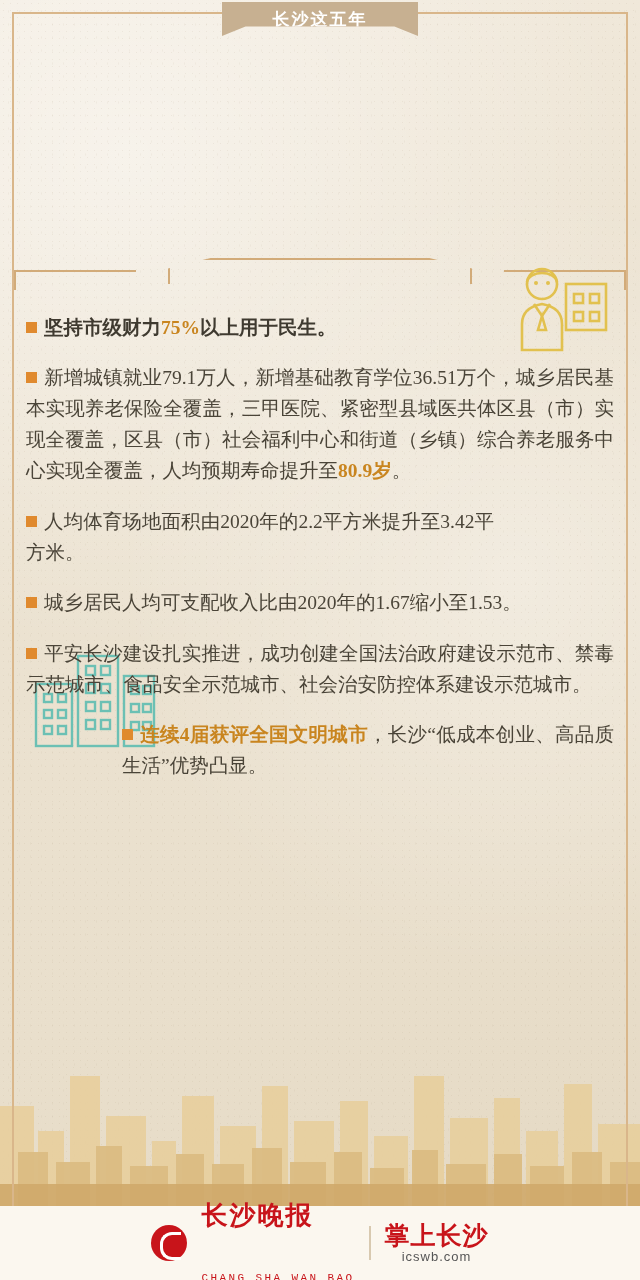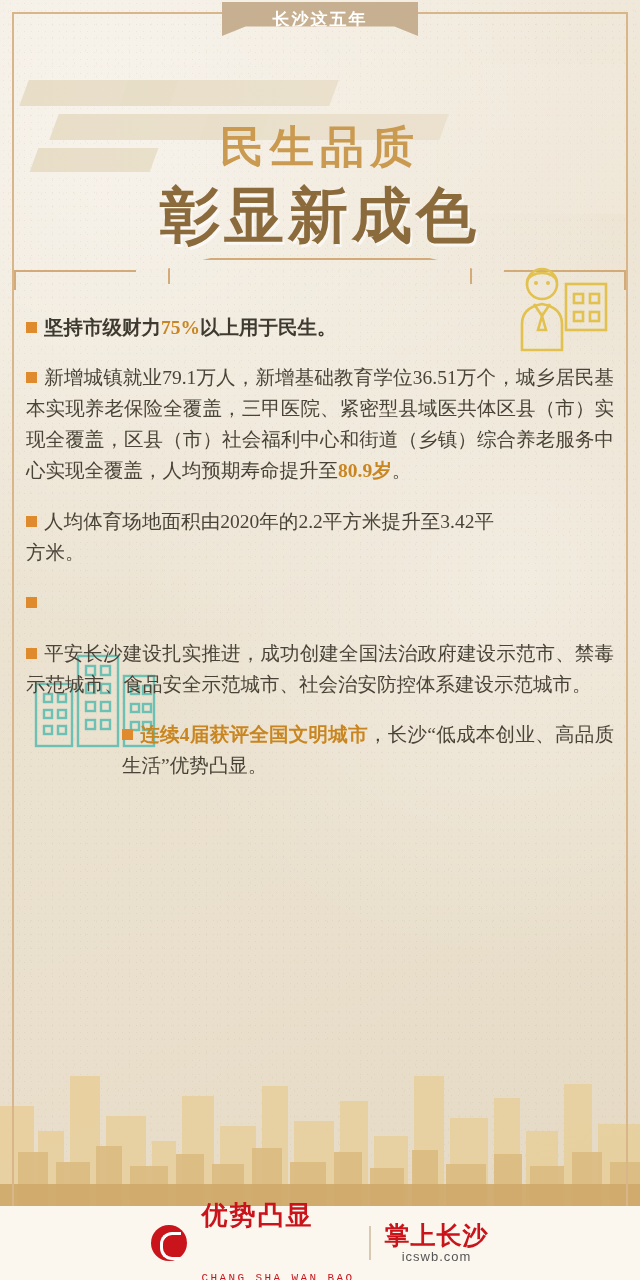--- a/index.html
+++ b/index.html
@@ -176,32 +176,20 @@
       </g>
     </svg>
   </div>
 
   <div class="frame"></div>
 
   <div class="ribbon">
     <span class="ribbon-in">长沙这五年</span>
   </div>
 
-  <div class="header">
-    <div class="hbands">
-      <i class="b1"></i>
-        <i class="b2"></i>
-        <i class="b3"></i>
-        <i class="b4"></i>
-        <i class="b5"></i>
-    </div>
-    <div class="hoverlay"></div>
-    <div class="title1">民生品质</div>
-    <div class="title2">彰显新成色</div>
-  </div>
 
   <div class="bracket">
       <span></span>
     </div>
 
   <svg class="person" viewBox="0 0 110 110" xmlns="http://www.w3.org/2000/svg">
     <g fill="none" stroke="#e2c14f" stroke-width="2.6">
       <rect x="62" y="26" width="40" height="46"></rect>
       <rect x="70" y="36" width="9" height="9"></rect>
       <rect x="86" y="36" width="9" height="9"></rect>
@@ -251,34 +239,34 @@
     <p class="item first">
       <span class="sq"></span><span>坚持市级财力<span class="hl">75%</span>以上用于民生。</span>
     </p>
     <p class="item">
       <span class="sq"></span><span>新增城镇就业79.1万人，新增基础教育学位36.51万个，城乡居民基本实现养老保险全覆盖，三甲医院、紧密型县域医共体区县（市）实现全覆盖，区县（市）社会福利中心和街道（乡镇）综合养老服务中心实现全覆盖，人均预期寿命提升至<span class="hl">80.9岁</span>。</span>
     </p>
     <p class="item" style="padding-right:120px;">
       <span class="sq"></span><span>人均体育场地面积由2020年的2.2平方米提升至3.42平方米。</span>
     </p>
     <p class="item">
-      <span class="sq"></span>
+      <span class="sq"></span><span>城乡居民人均可支配收入比由2020年的1.67缩小至1.53。</span>
     </p>
     <p class="item">
       <span class="sq"></span><span>平安长沙建设扎实推进，成功创建全国法治政府建设示范市、禁毒示范城市、食品安全示范城市、社会治安防控体系建设示范城市。</span>
     </p>
     <p class="item" style="margin-left:96px;">
       <span class="sq"></span><span><span class="hl">连续4届获评全国文明城市</span>，长沙“低成本创业、高品质生活”优势凸显。</span>
     </p>
   </div>
 
   <div class="footer">
     <div class="logo-mark"></div>
     <div class="logo-text">
-      <span class="logo-cn">优势凸显</span>
+      <span class="logo-cn">长沙晚报</span>
       <span class="logo-en">CHANG SHA WAN BAO</span>
     </div>
     <div class="divider-v"></div>
     <div class="brand2">
       <span class="brand2-cn">掌上长沙</span>
       <span class="brand2-en">icswb.com</span>
     </div>
   </div>
 </div>
 

